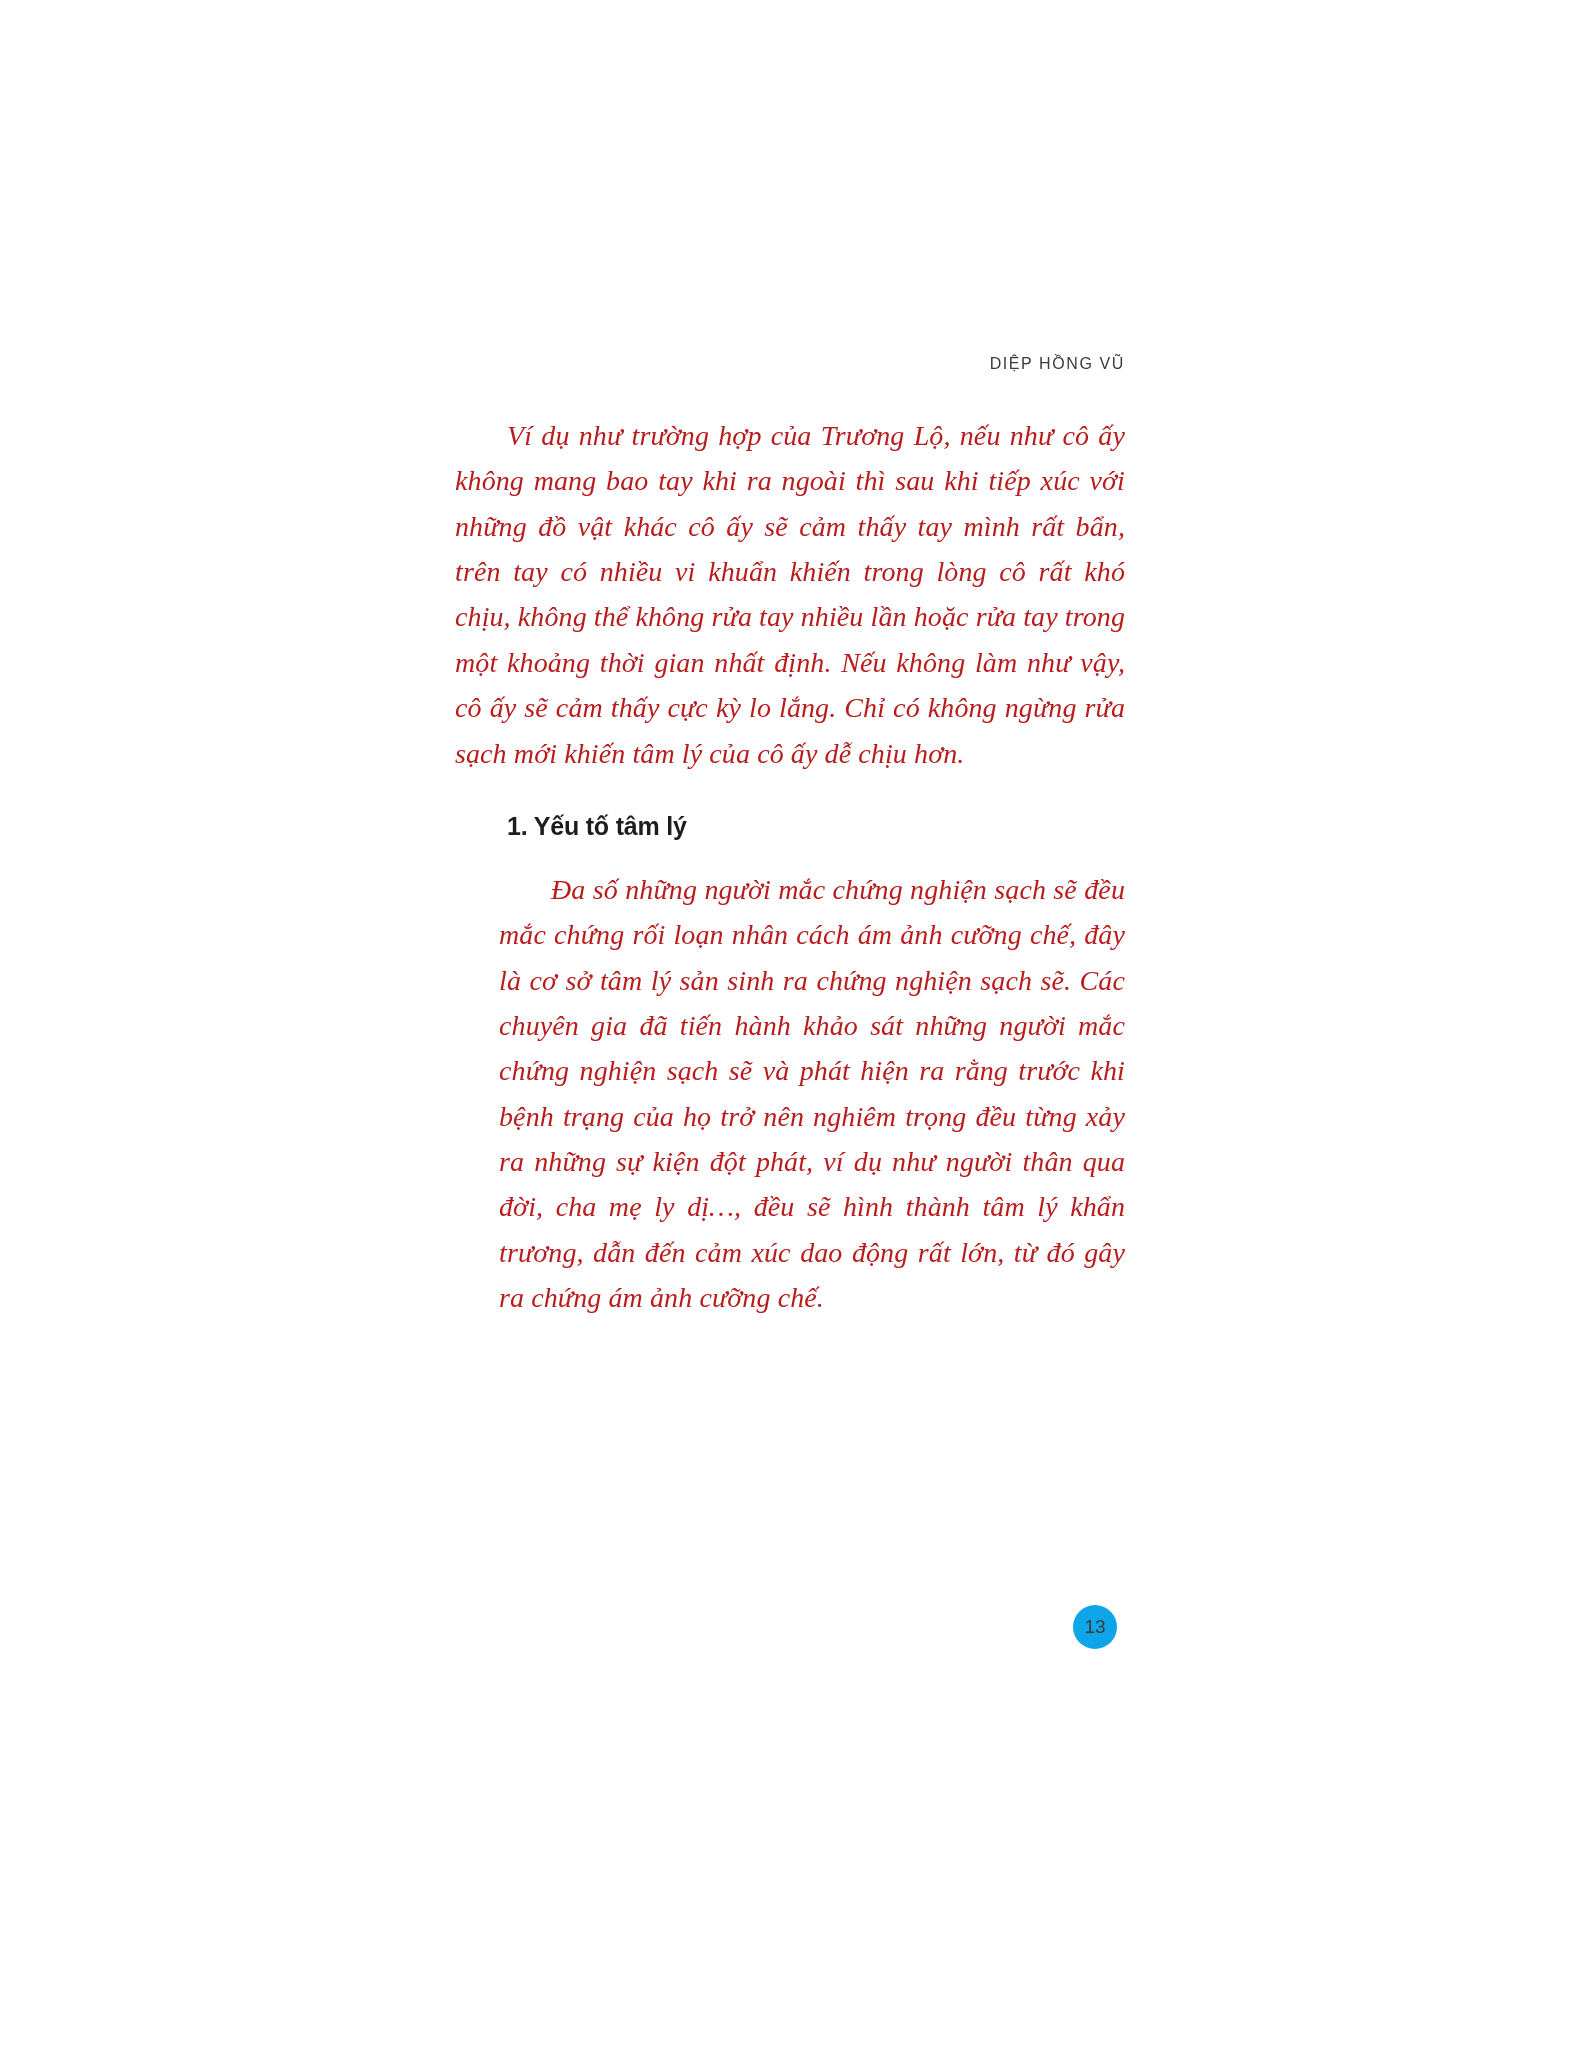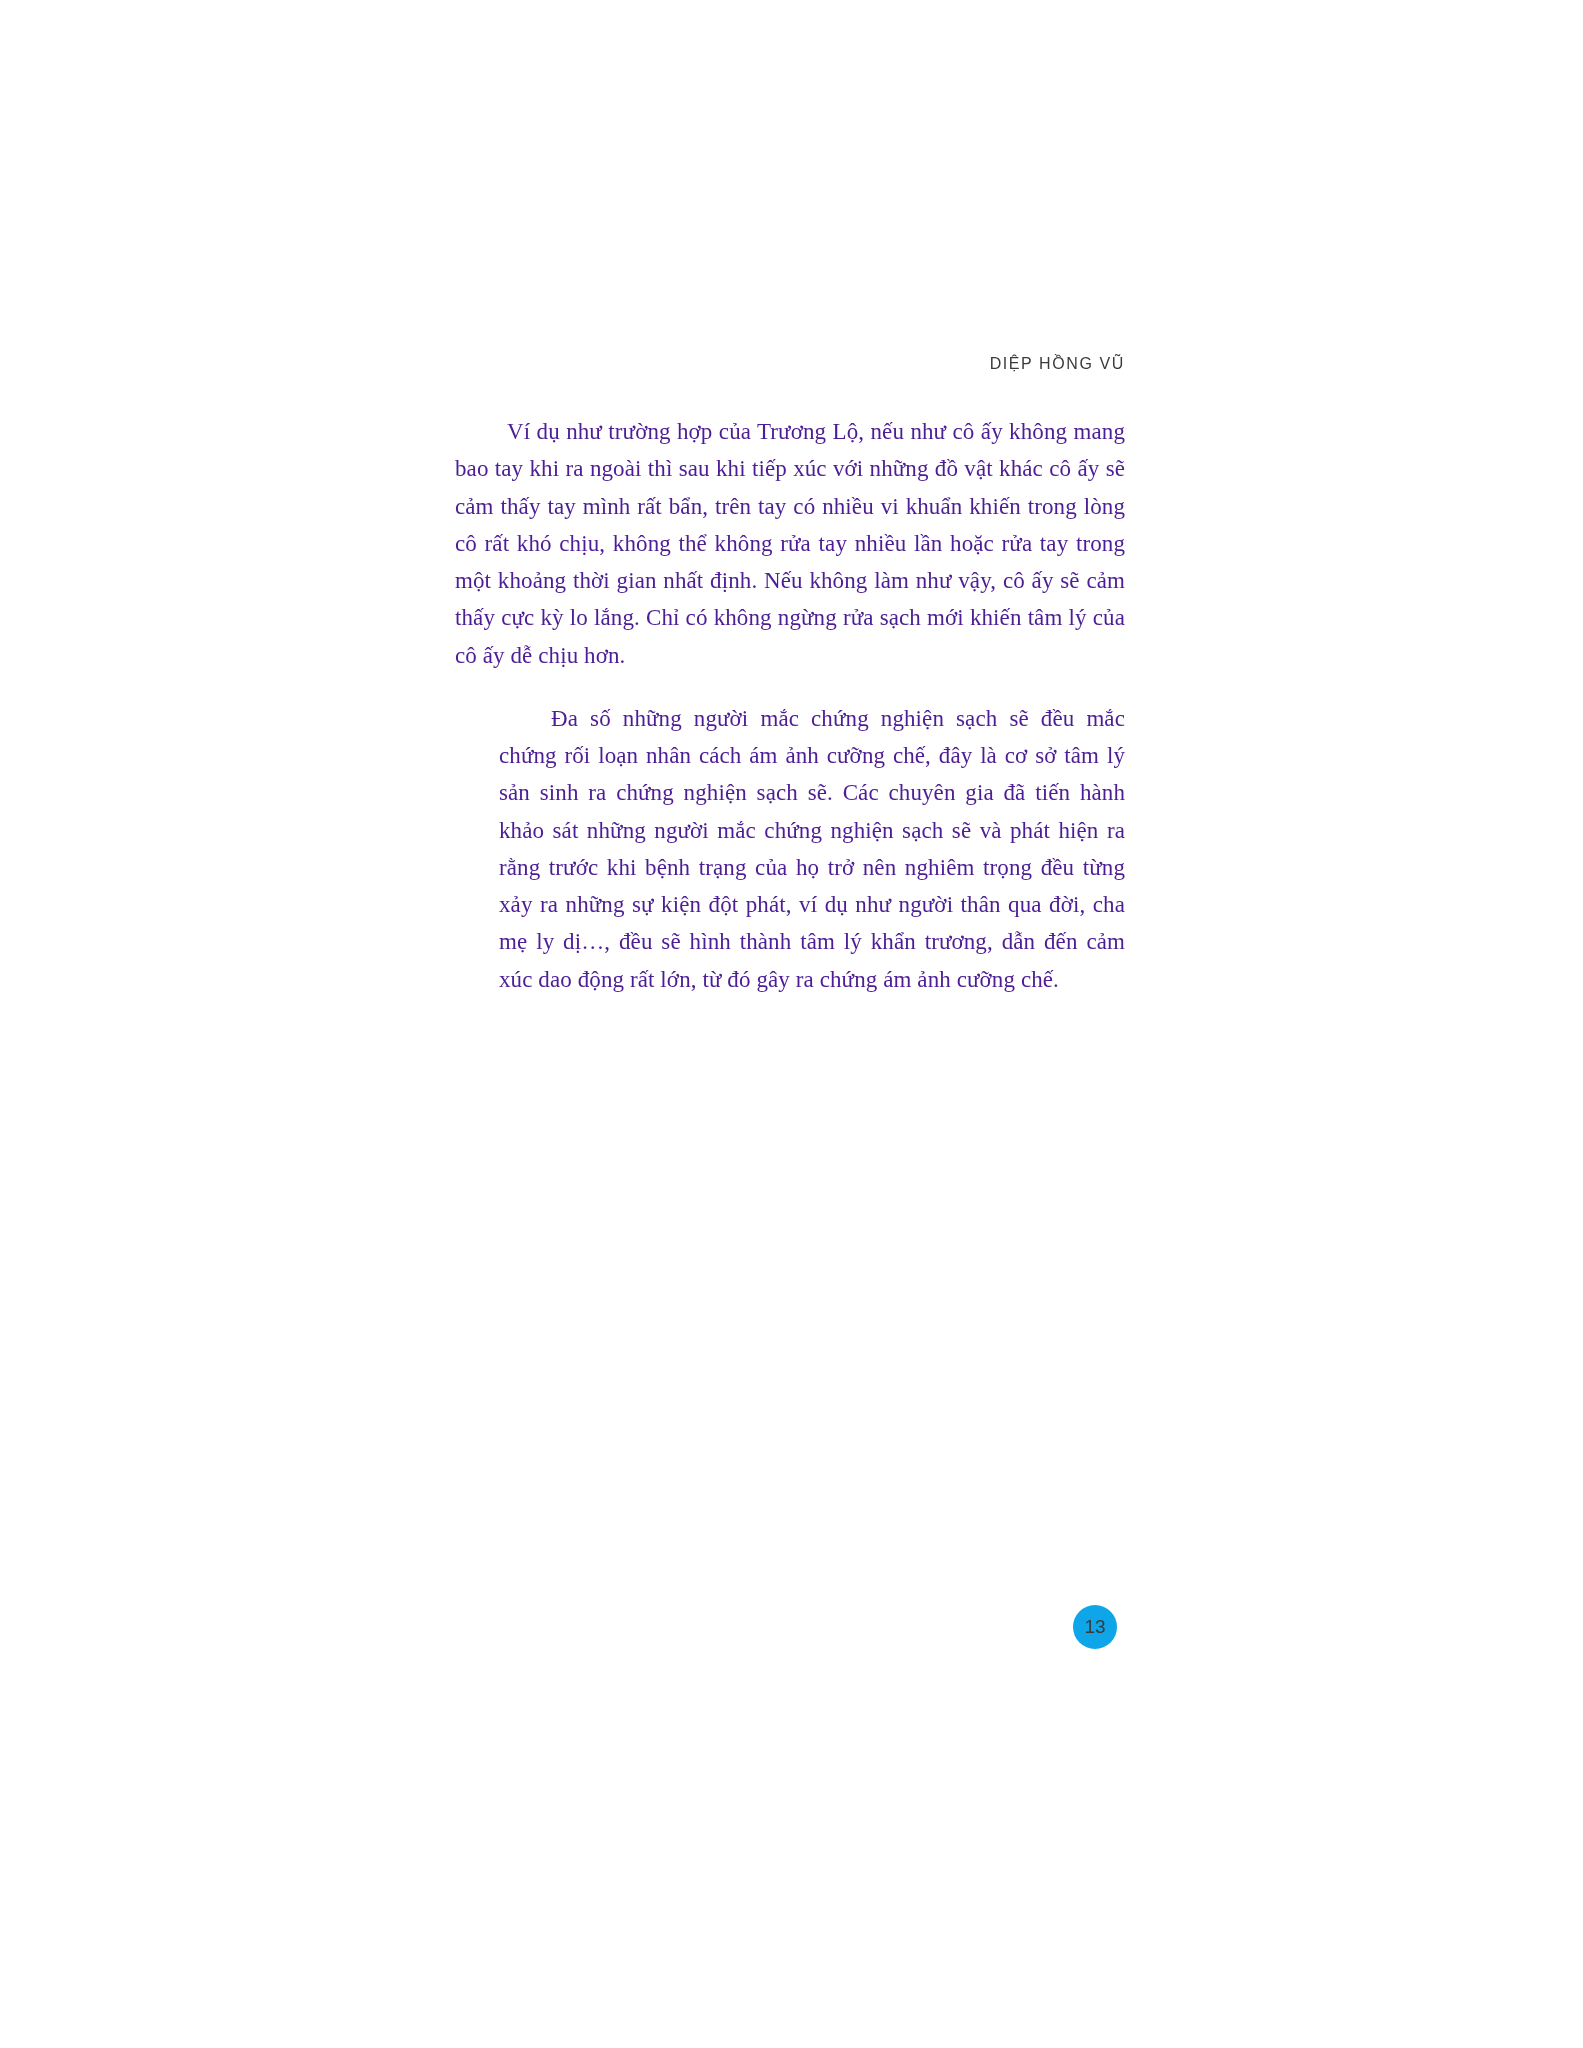--- a/index.html
+++ b/index.html
@@ -37,28 +37,29 @@
     font-size: 16px;
     letter-spacing: 1.6px;
     color: #3a3a3a;
     text-align: right;
     text-transform: uppercase;
     margin-bottom: 40px;
     font-weight: 400;
   }
 
   .para {
-    font-size: 23px;
+    font-size: 28px;
     line-height: 1.62;
     text-align: justify;
     text-justify: inter-word;
     margin: 0 0 26px 0;
     text-indent: 52px;
-    color: #4c1d95;
+    color: #b91c1c;
     letter-spacing: 0.1px;
+    font-style: italic;
   }
 
   .para:last-child {
     margin-bottom: 0;
     margin-left: 44px;
   }
 
   .subhead {
     font-family: "Liberation Sans", sans-serif;
     font-size: 25px;
@@ -90,20 +91,21 @@
 
 <div class="page">
 
   <div class="content">
 
     <div class="running-head">DIỆP HỒNG VŨ</div>
 
     <p class="para">Ví dụ như trường hợp của Trương Lộ, nếu như cô ấy không mang bao tay khi ra ngoài thì sau khi tiếp xúc với những đồ vật khác cô ấy sẽ cảm thấy tay mình rất bẩn, trên tay có nhiều vi khuẩn khiến trong lòng cô rất khó chịu, không thể không rửa tay nhiều lần hoặc rửa tay trong một khoảng thời gian nhất định. Nếu không làm như vậy, cô ấy sẽ cảm thấy cực kỳ lo lắng. Chỉ có không ngừng rửa sạch mới khiến tâm lý của cô ấy dễ chịu hơn.</p>
 
 
+    <h2 class="subhead">1. Yếu tố tâm lý</h2>
 
     <p class="para">Đa số những người mắc chứng nghiện sạch sẽ đều mắc chứng rối loạn nhân cách ám ảnh cưỡng chế, đây là cơ sở tâm lý sản sinh ra chứng nghiện sạch sẽ. Các chuyên gia đã tiến hành khảo sát những người mắc chứng nghiện sạch sẽ và phát hiện ra rằng trước khi bệnh trạng của họ trở nên nghiêm trọng đều từng xảy ra những sự kiện đột phát, ví dụ như người thân qua đời, cha mẹ ly dị…, đều sẽ hình thành tâm lý khẩn trương, dẫn đến cảm xúc dao động rất lớn, từ đó gây ra chứng ám ảnh cưỡng chế.</p>
 
   </div>
 
   <div class="page-number">13</div>
 
 </div>
 
 </body></html>

